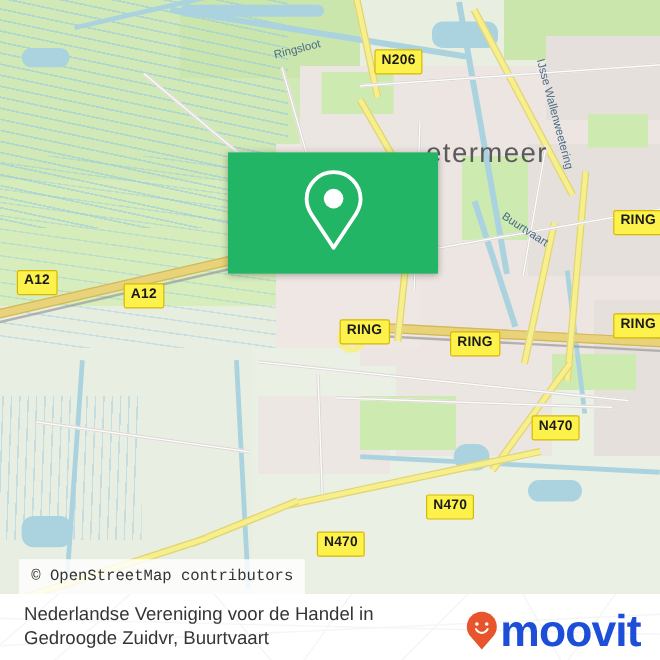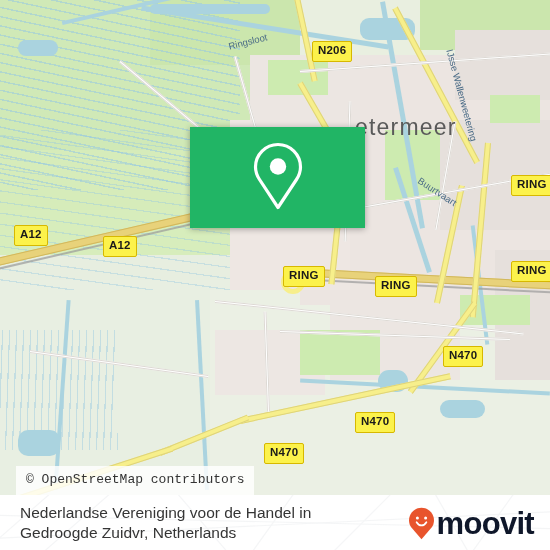--- a/index.html
+++ b/index.html
@@ -152,22 +152,22 @@
     line-height: 20px;
     font-family: "Liberation Sans", sans-serif;
   }
   #moovit-logo {
     position: absolute;
     right: 16px; top: 12px;
     display: flex; align-items: center; gap: 2px;
   }
   #moovit-pin { width: 27px; height: 33px; flex: none; }
   #moovit-word {
-    color: #0f172a;
-    font-size: 31px;
+    color: #1d4ed8;
+    font-size: 37px;
     font-weight: bold;
     letter-spacing: -.7px;
     line-height: 1;
     font-family: "Liberation Sans", sans-serif;
   }
 </style>
 </head>
 <body>
 
 <div id="page">
@@ -293,21 +293,21 @@
         <path d="M170 -10 L230 60"></path>
         <path d="M300 -10 L250 60"></path>
         <path d="M330 60 L400 -10"></path>
         <path d="M430 -10 L470 60"></path>
         <path d="M520 -10 L470 60"></path>
         <path d="M-20 20 L570 34"></path>
         <path d="M-20 44 L570 16"></path>
       </g>
     </svg>
 
-    <div id="footer-title">Nederlandse Vereniging voor de Handel in Gedroogde Zuidvr, Netherlands</div>
+    <div id="footer-title">Nederlandse Vereniging voor de Handel in Gedroogde Zuidvr, Buurtvaart</div>
 
     <div id="moovit-logo">
       <svg id="moovit-pin" viewBox="0 0 27 33">
         <path d="M13.5 0.8C6.6 0.8 1 6.4 1 13.3c0 2.7.9 5.2 2.4 7.3l10.1 11.6 10.1-11.6c1.5-2.1 2.4-4.6 2.4-7.3C26 6.4 20.4.8 13.5.8z" fill="#e8542c"></path>
         <circle cx="9.4" cy="11" r="1.5" fill="#ffffff"></circle>
         <circle cx="17.6" cy="11" r="1.5" fill="#ffffff"></circle>
         <path d="M8.6 15.2c1.3 2.2 3 3.2 4.9 3.2s3.6-1 4.9-3.2" stroke="#ffffff" stroke-width="1.7" fill="none" stroke-linecap="round"></path>
       </svg>
       <span id="moovit-word">moovit</span>
     </div>

